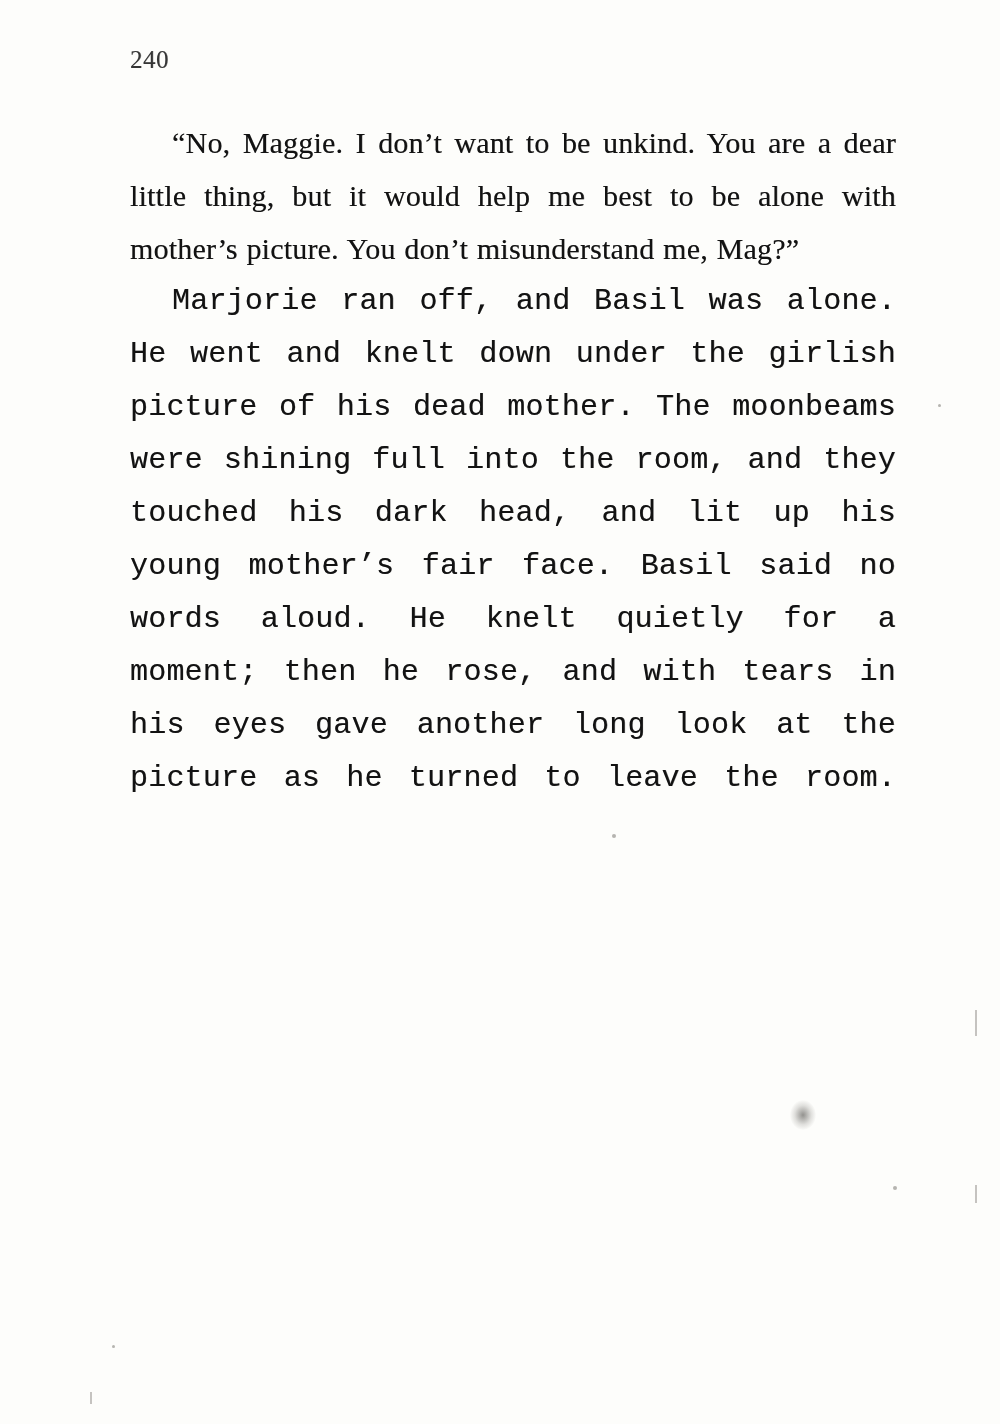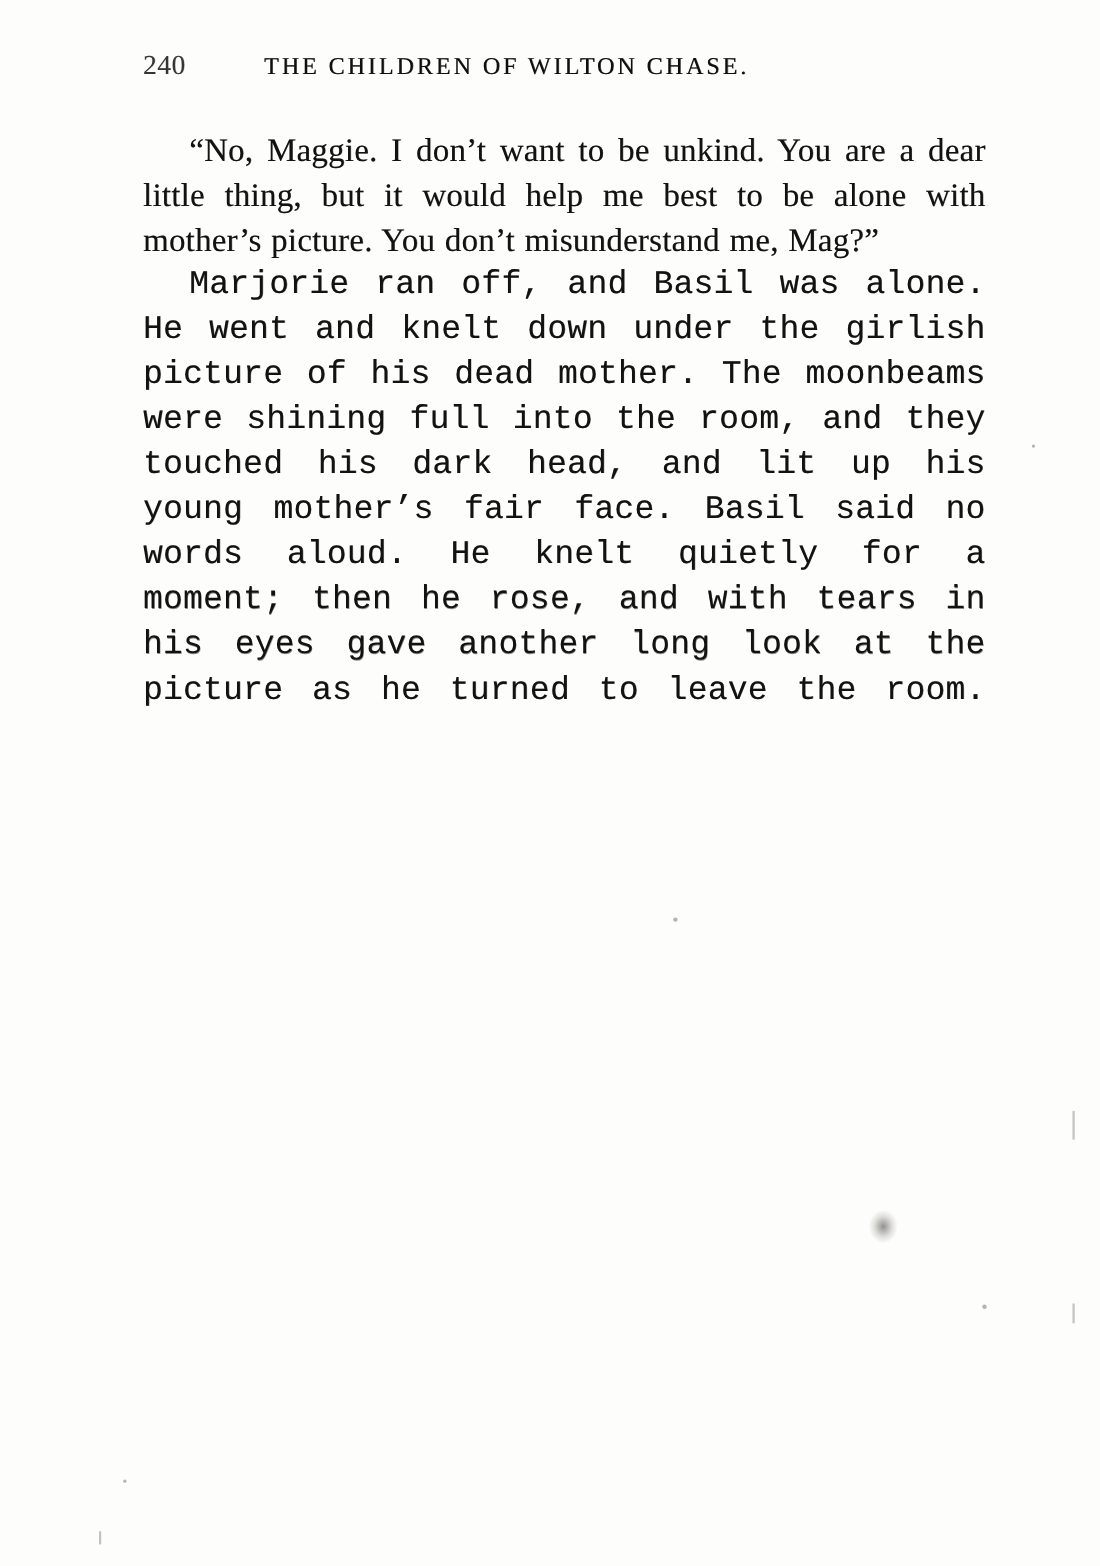--- a/index.html
+++ b/index.html
@@ -52,21 +52,21 @@
     letter-spacing: 2.6px;
     color: #0f0f0f;
     text-shadow: 0.5px 0.3px 0 rgba(0,0,0,0.5);
     white-space: nowrap;
   }
 
   
   .body-text p {
     margin: 0 0 0px 0;
     font-size: 30px;
-    line-height: 41px;
+    line-height: 53px;
     text-align: justify;
     text-indent: 42px;
     letter-spacing: 0.2px;
     word-spacing: 1px;
     color: #121212;
     text-shadow: 0.35px 0.25px 0 rgba(0,0,0,0.45);
     -webkit-font-smoothing: none;
   }
   .body-text p.last-para {
     text-align: justify;
@@ -103,21 +103,20 @@
 </style>
 </head>
 <body>
 
 <div class="page">
 
   <div class="page-inner">
 
     <div class="running-head">
       <div class="folio">240</div>
-      <div class="head-title">THE CHILDREN OF WILTON CHASE.</div>
     </div>
 
     <div class="body-text">
       <p>“No, Maggie. I don’t want to be unkind. You are a dear little thing, but it would help me best to be alone with mother’s picture. You don’t misunderstand me, Mag?”</p>
 
 
       <p class="last-para">Marjorie ran off, and Basil was alone. He went and knelt down under the girlish picture of his dead mother. The moonbeams were shining full into the room, and they touched his dark head, and lit up his young mother’s fair face. Basil said no words aloud. He knelt quietly for a moment; then he rose, and with tears in his eyes gave another long look at the picture as he turned to leave the room.</p>
     </div>
   </div>
 

